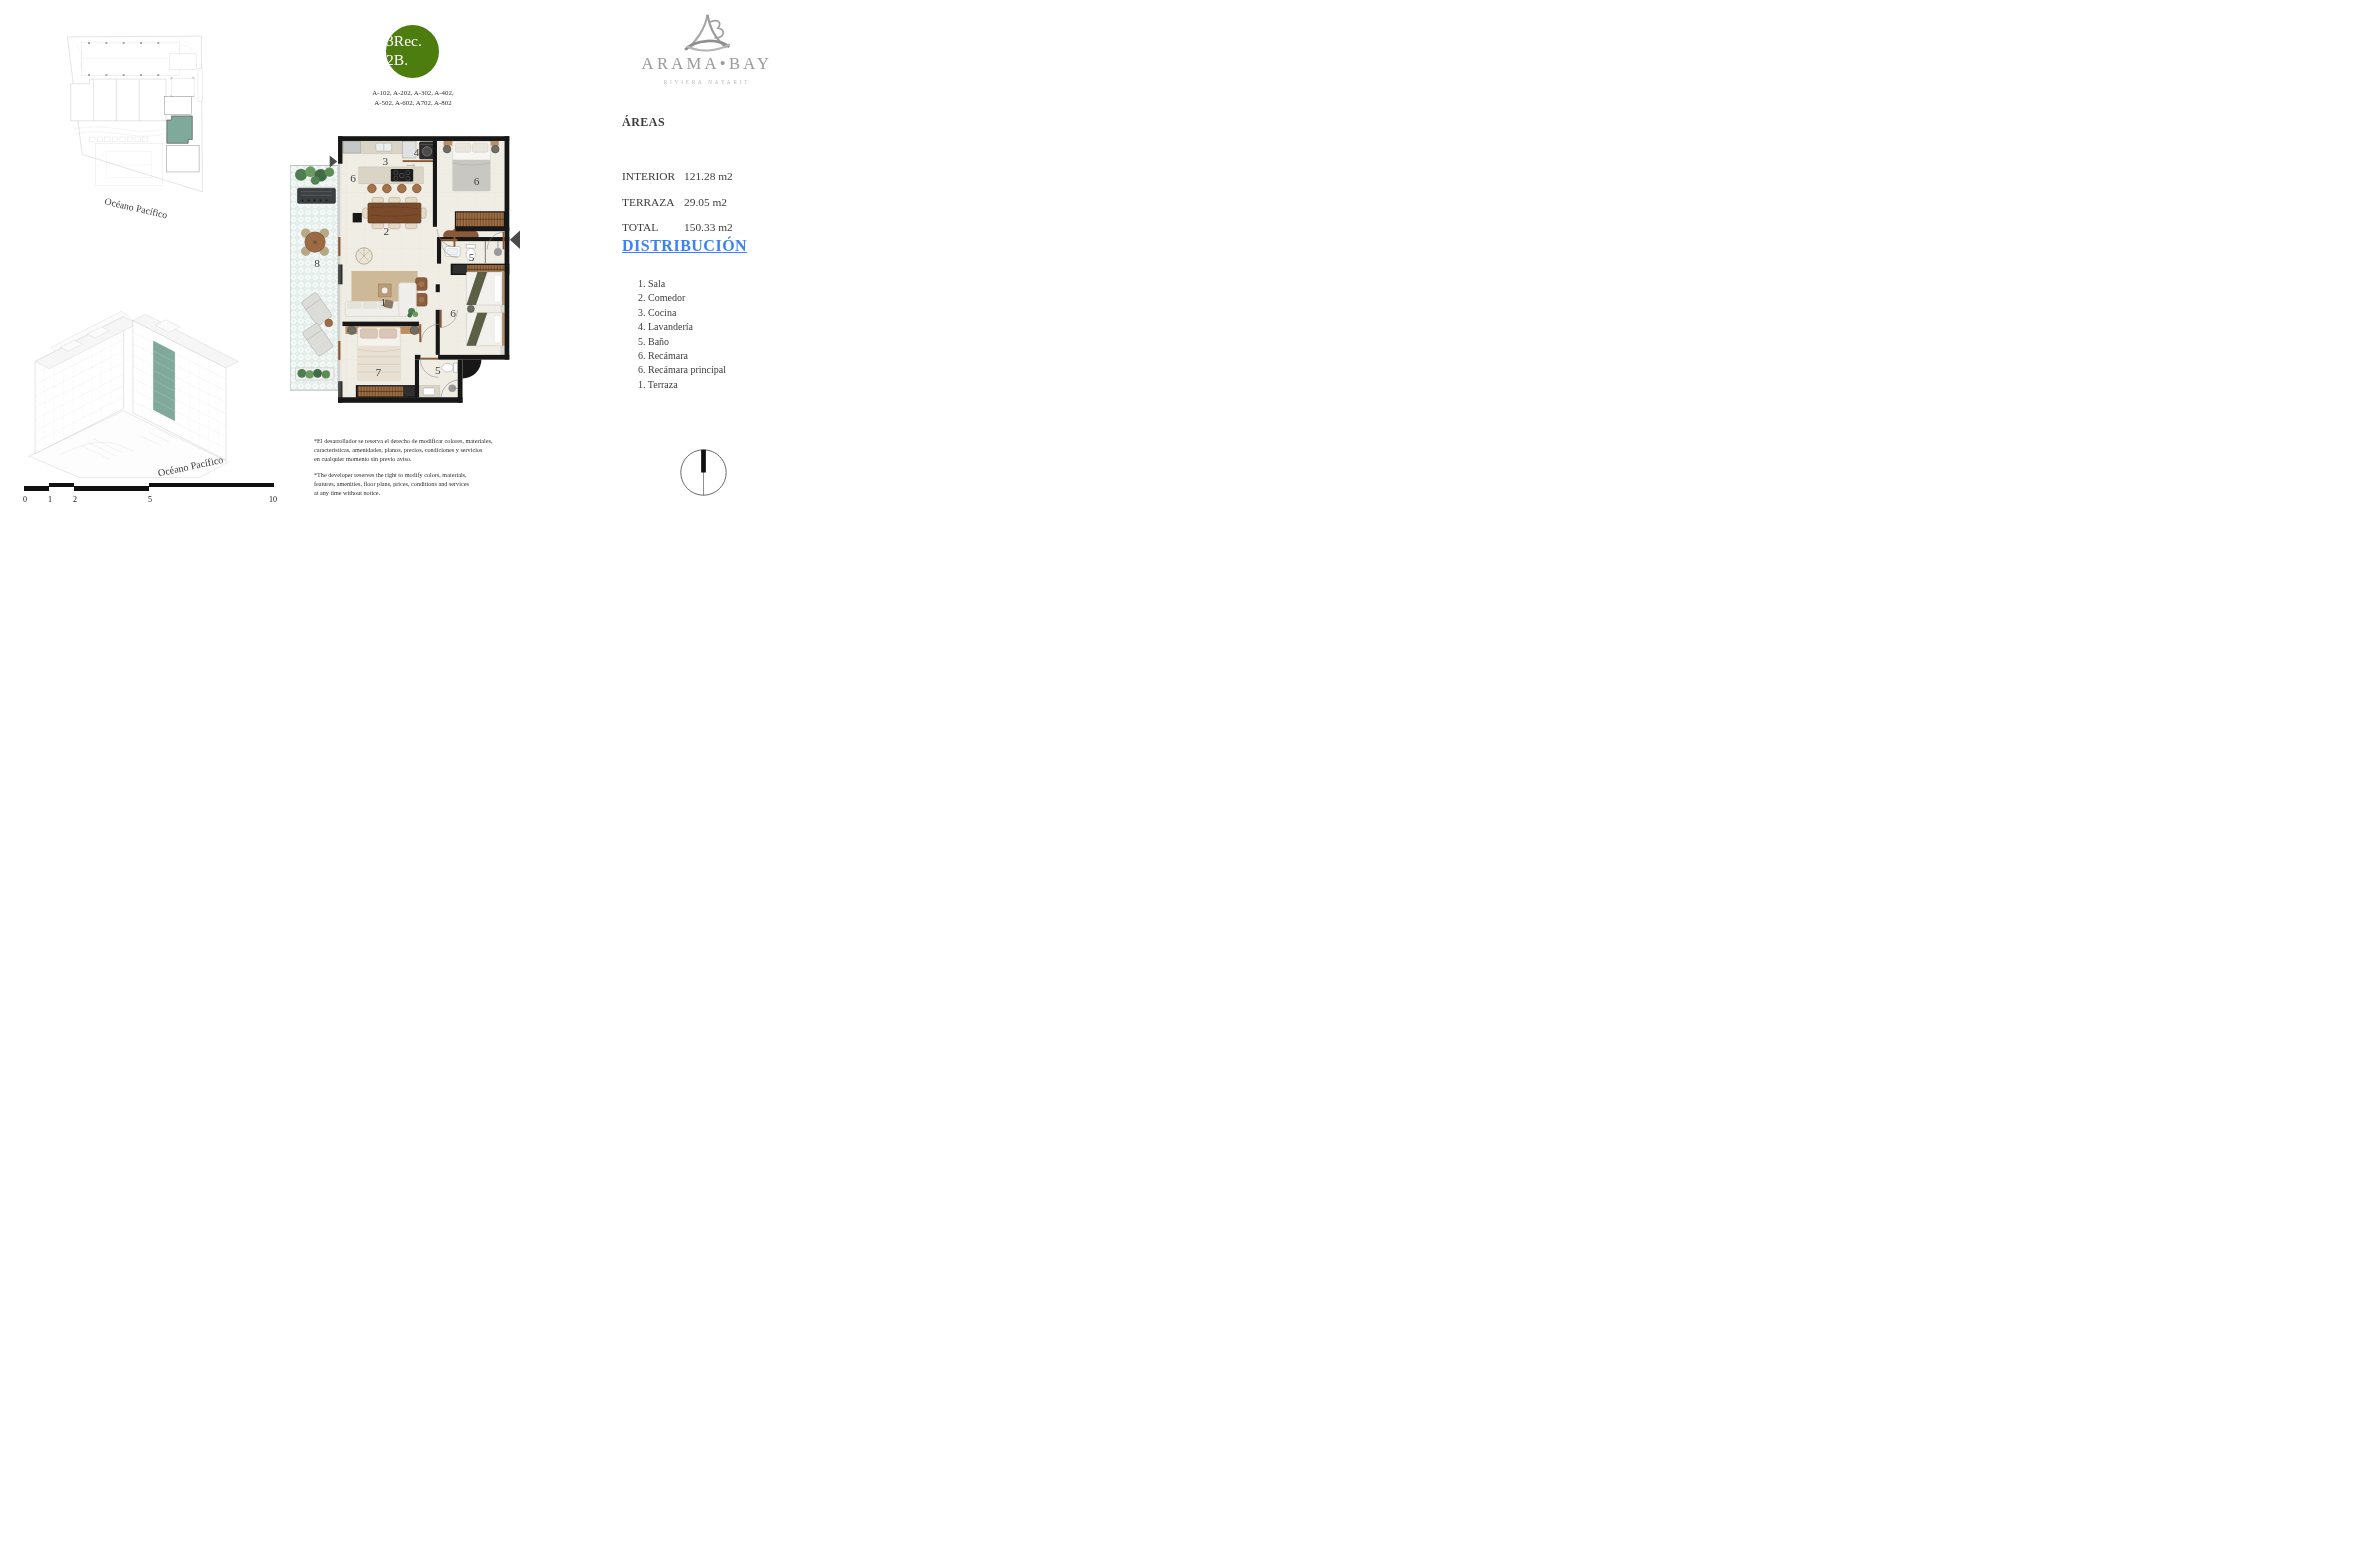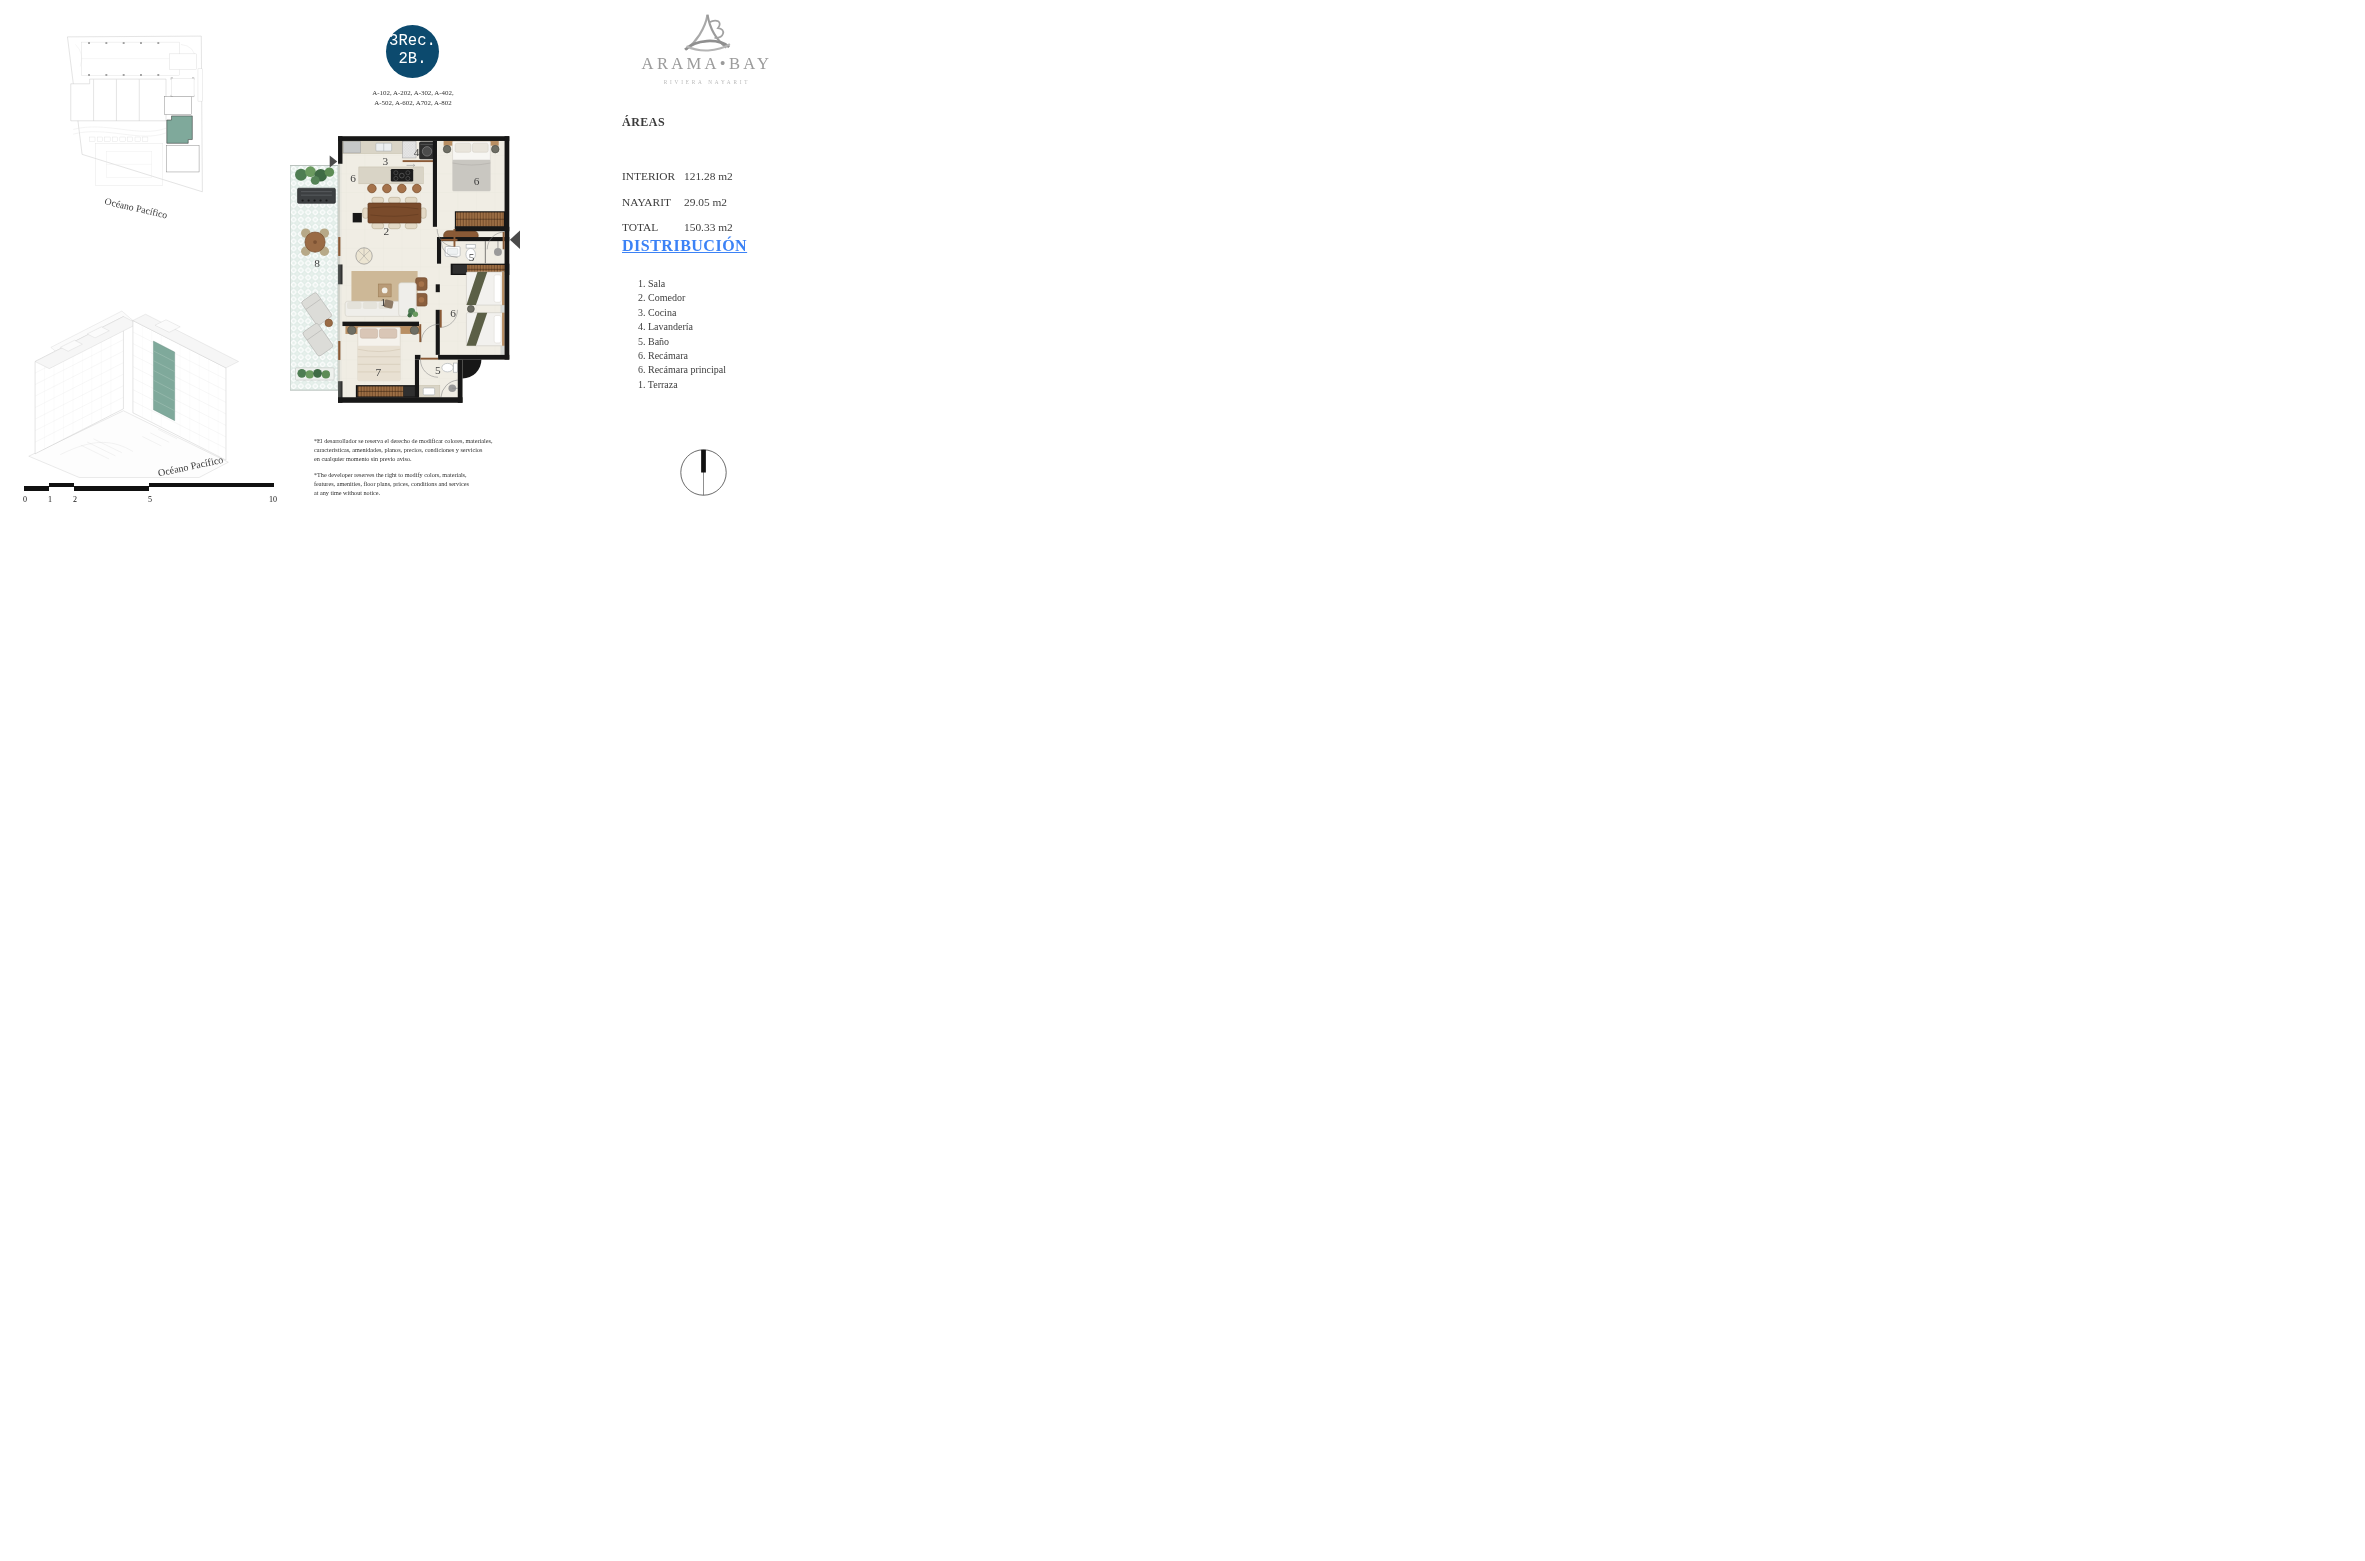--- a/index.html
+++ b/index.html
@@ -3,21 +3,21 @@
 <meta charset="utf-8">
 <style>
   html,body{margin:0;padding:0;background:#ffffff;}
   .page{position:relative;width:804px;height:520px;background:#ffffff;overflow:hidden;
         font-family:"Liberation Serif", serif;color:#3d3d3d;}
   .abs{position:absolute;}
   svg text{font-family:"Liberation Serif", serif;}
 
   
   .badge{left:386px;top:24.6px;width:53px;height:53px;border-radius:50%;
-         background:#0c4a6e;color:#fff;text-align:center;font-family:Liberation Mono, monospace;}
+         background:#4d7c0f;color:#fff;}
   .badge .l1{display:block;margin-top:7px;font-size:15.6px;line-height:18px;}
   .badge .l2{display:block;font-size:15.6px;line-height:19px;}
 
   
   .unitlist{left:339px;top:88px;width:148px;text-align:center;
             font-size:6.9px;line-height:10.4px;color:#333;}
 
   
   .monogram{left:683px;top:13.2px;width:49px;height:41px;}
   .wordmark{left:617px;top:54px;width:180px;text-align:center;font-size:16.6px;
@@ -520,21 +520,21 @@
   <div class="abs wordmark">ARAMA•BAY</div>
   <div class="abs tagline">RIVIERA NAYARIT</div>
 
   <div class="abs areas-title">ÁREAS</div>
   <div class="abs area-rows">
     <div class="area-row">
       <span class="lbl">INTERIOR</span>
       <span class="val">121.28 m2</span>
     </div>
     <div class="area-row">
-      <span class="lbl">NAYARIT</span>
+      <span class="lbl">TERRAZA</span>
       <span class="val">29.05 m2</span>
     </div>
     <div class="area-row">
       <span class="lbl">TOTAL</span>
       <span class="val">150.33 m2</span>
     </div>
   </div>
 
   <div class="abs dist-title">DISTRIBUCIÓN</div>
   <ul class="abs dist-list">

